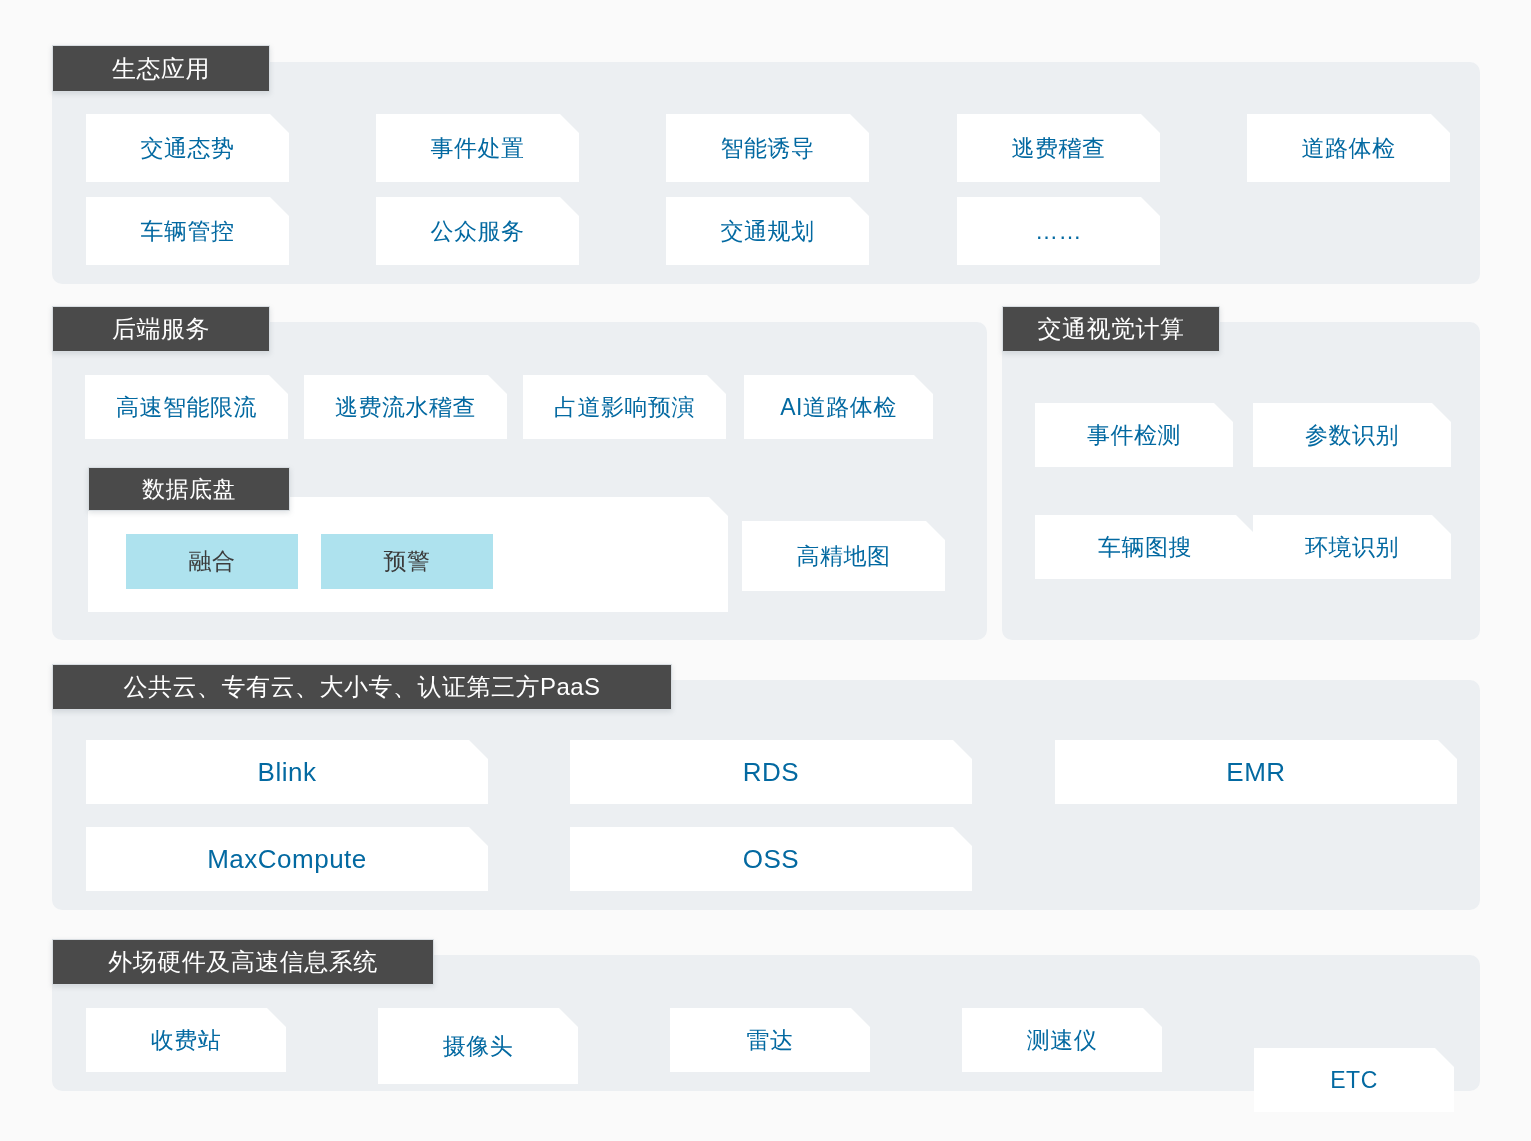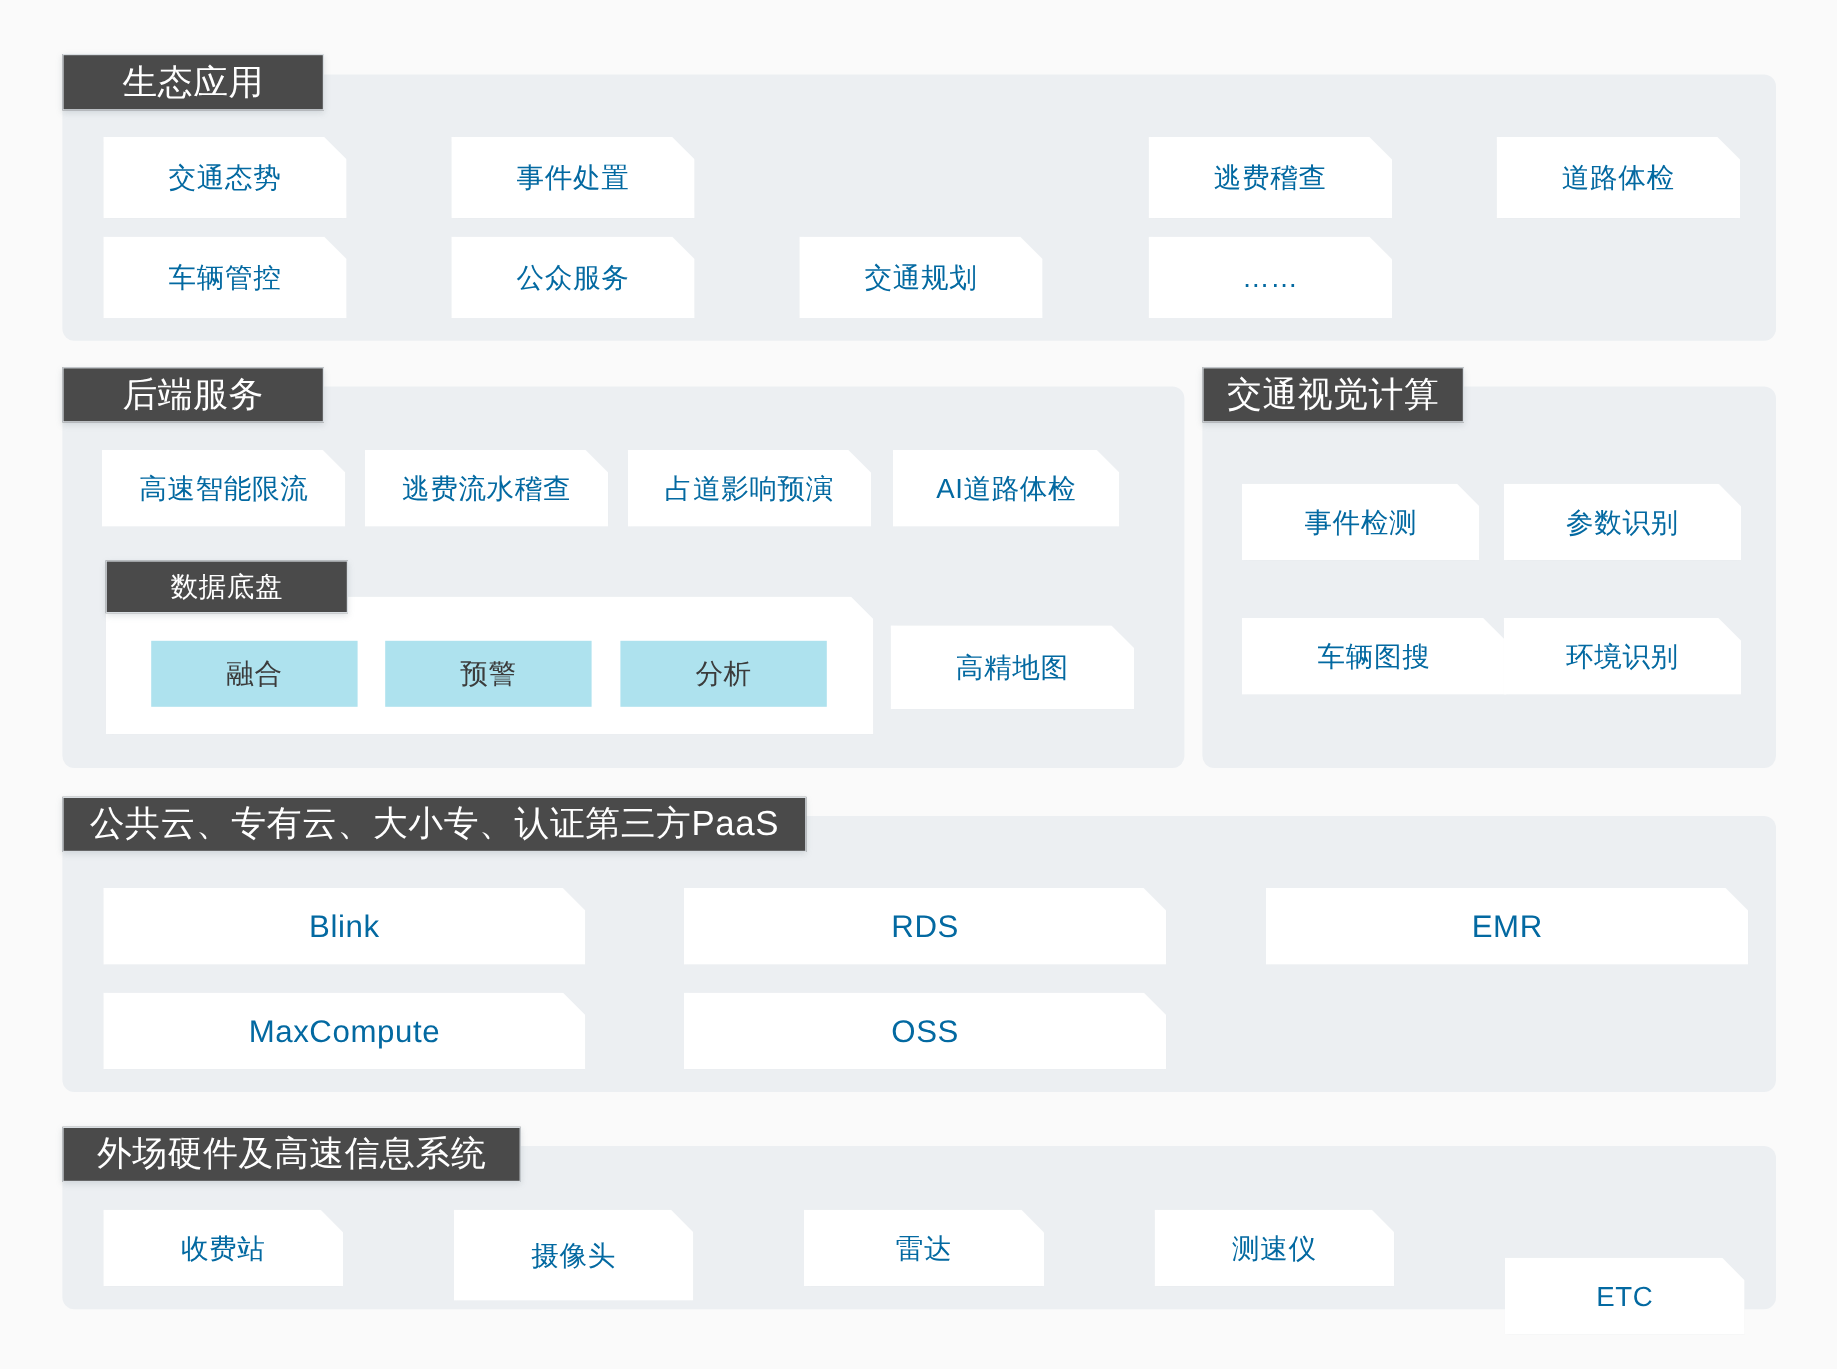--- a/index.html
+++ b/index.html
@@ -29,21 +29,21 @@
 
   
   .badge {
     position: absolute;
     background: #4a4a4a;
     color: #ffffff;
     border: 1px solid #d8dde1;
     display: flex;
     align-items: center;
     justify-content: center;
-    font-size: 29px;
+    font-size: 24px;
     letter-spacing: 0.5px;
     box-shadow: 0 2px 5px rgba(120,130,140,0.22);
     z-index: 5;
     white-space: nowrap;
     padding: 0 20px;
   }
   .badge.small { font-size: 23px; }
 
   
   .card {
@@ -85,20 +85,21 @@
 </head>
 <body>
 
 <div class="canvas">
 
   <div class="panel" style="left:52px; top:62px; width:1428px; height:222px;"></div>
   <div class="badge" style="left:52px; top:45px; width:218px; height:47px;">生态应用</div>
 
   <div class="card" style="left:86px; top:114px; width:203px; height:68px;">交通态势</div>
   <div class="card" style="left:376px; top:114px; width:203px; height:68px;">事件处置</div>
+  <div class="card" style="left:666px; top:114px; width:203px; height:68px;">智能诱导</div>
   <div class="card" style="left:957px; top:114px; width:203px; height:68px;">逃费稽查</div>
   <div class="card" style="left:1247px; top:114px; width:203px; height:68px;">道路体检</div>
 
   <div class="card" style="left:86px; top:197px; width:203px; height:68px;">车辆管控</div>
   <div class="card" style="left:376px; top:197px; width:203px; height:68px;">公众服务</div>
   <div class="card" style="left:666px; top:197px; width:203px; height:68px;">交通规划</div>
   <div class="card" style="left:957px; top:197px; width:203px; height:68px;">……</div>
 
   <div class="panel" style="left:52px; top:322px; width:935px; height:318px;"></div>
   <div class="badge" style="left:52px; top:306px; width:218px; height:46px;">后端服务</div>
@@ -106,21 +107,20 @@
   <div class="card" style="left:85px; top:375px; width:203px; height:64px;">高速智能限流</div>
   <div class="card" style="left:304px; top:375px; width:203px; height:64px;">逃费流水稽查</div>
   <div class="card" style="left:523px; top:375px; width:203px; height:64px;">占道影响预演</div>
   <div class="card" style="left:744px; top:375px; width:189px; height:64px;">AI道路体检</div>
 
   <div class="subpanel" style="left:88px; top:497px; width:640px; height:115px;"></div>
   <div class="badge small" style="left:88px; top:467px; width:202px; height:44px;">数据底盘</div>
 
   <div class="chip" style="left:126px; top:534px; width:172px; height:55px;">融合</div>
   <div class="chip" style="left:321px; top:534px; width:172px; height:55px;">预警</div>
-  <div class="chip" style="left:517px; top:534px; width:172px; height:55px;">分析</div>
 
   <div class="card" style="left:742px; top:521px; width:203px; height:70px;">高精地图</div>
 
   <div class="panel" style="left:1002px; top:322px; width:478px; height:318px;"></div>
   <div class="badge" style="left:1002px; top:306px; width:218px; height:46px;">交通视觉计算</div>
 
   <div class="card" style="left:1035px; top:403px; width:198px; height:64px;">事件检测</div>
   <div class="card" style="left:1253px; top:403px; width:198px; height:64px;">参数识别</div>
   <div class="card" style="left:1035px; top:515px; width:220px; height:64px;">车辆图搜</div>
   <div class="card" style="left:1253px; top:515px; width:198px; height:64px;">环境识别</div>

